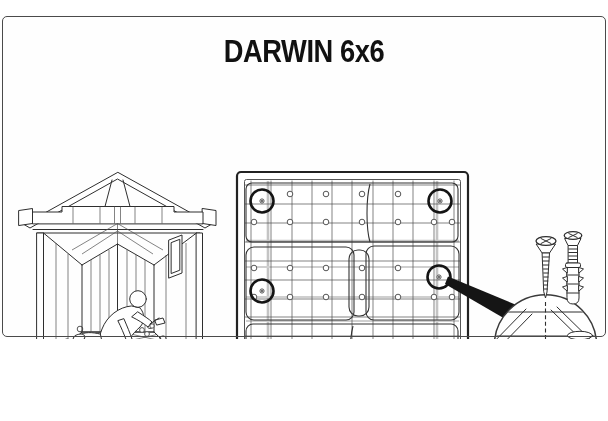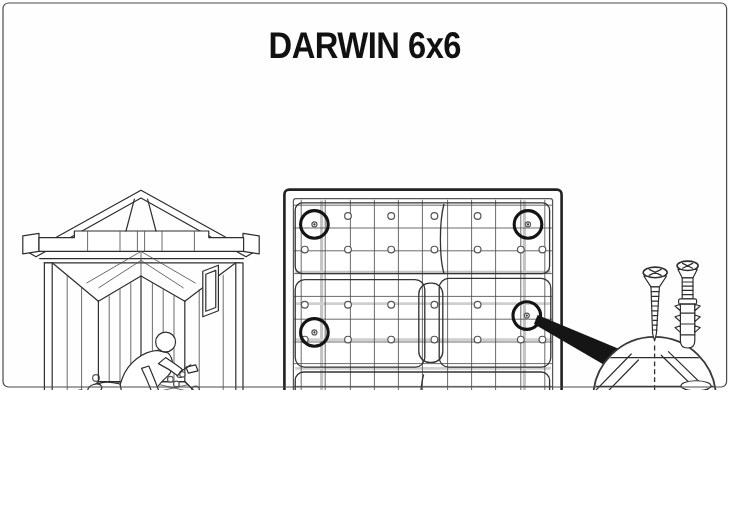--- a/index.html
+++ b/index.html
@@ -1,18 +1,18 @@
 <!DOCTYPE html>
 <html><head>
 <meta charset="utf-8">
 <style>
   html,body{margin:0;padding:0;background:#fff;}
   .page{
     position:relative;width:608px;height:325px;background:#fefefe;
-    font-family:"Liberation Sans",sans-serif;box-sizing:border-box;overflow:hidden;
+    font-family:"Liberation Sans",sans-serif;box-sizing:border-box;overflow:hidden;margin-top:14px;
   }
   .page-frame{
     position:absolute;left:2px;top:2px;right:2px;bottom:2px;
     border:1.6px solid #4a4a4a;border-radius:5px;pointer-events:none;
   }
   .title{
     position:absolute;top:20px;left:0;right:0;text-align:center;
     font-size:31px;font-weight:700;color:#111;letter-spacing:-.5px;
     transform:scaleX(.88);
   }

